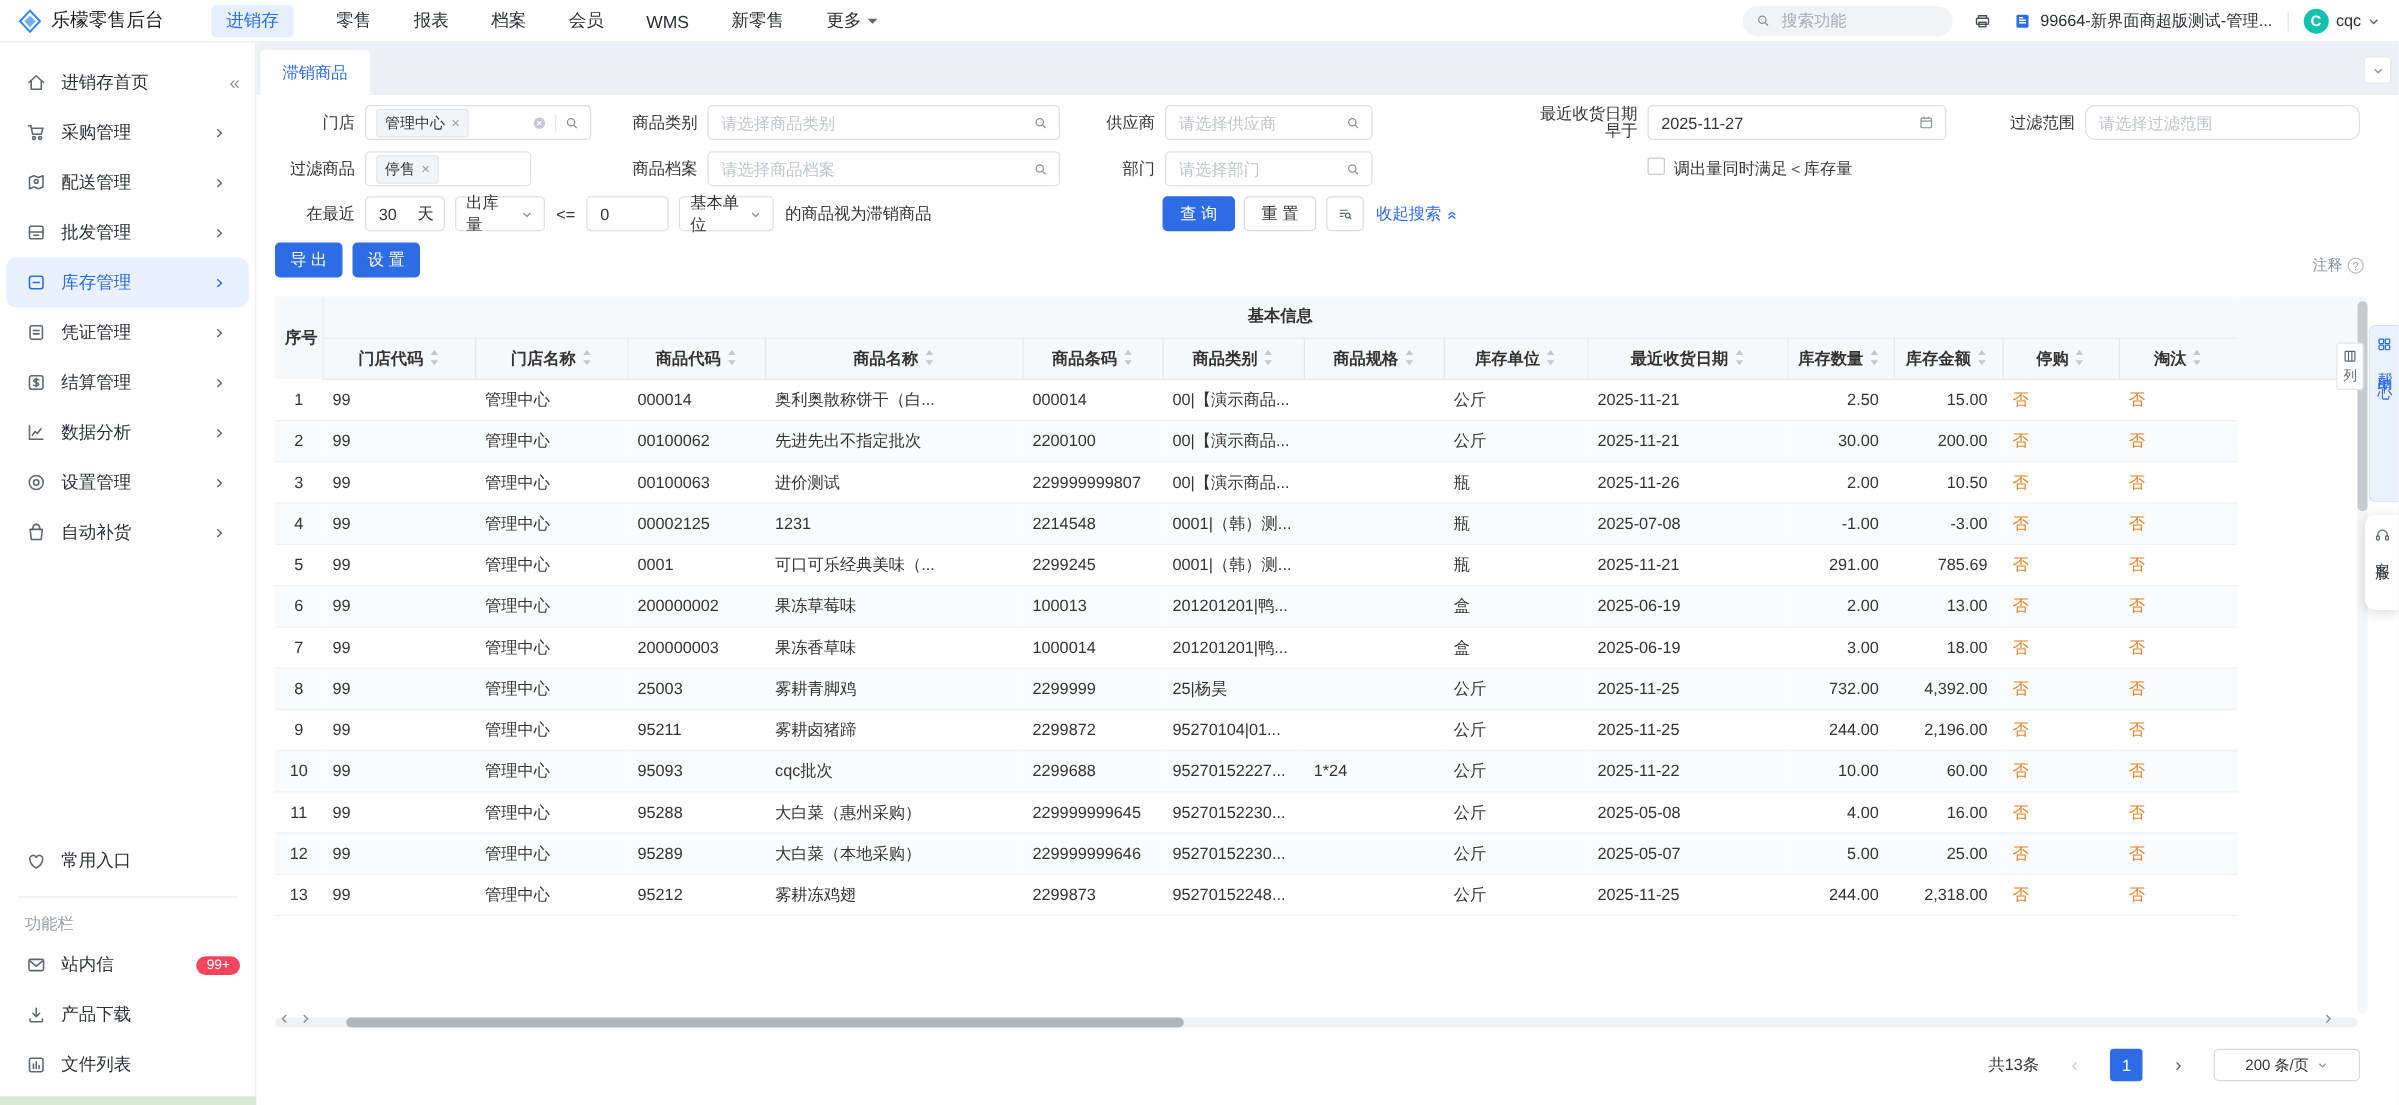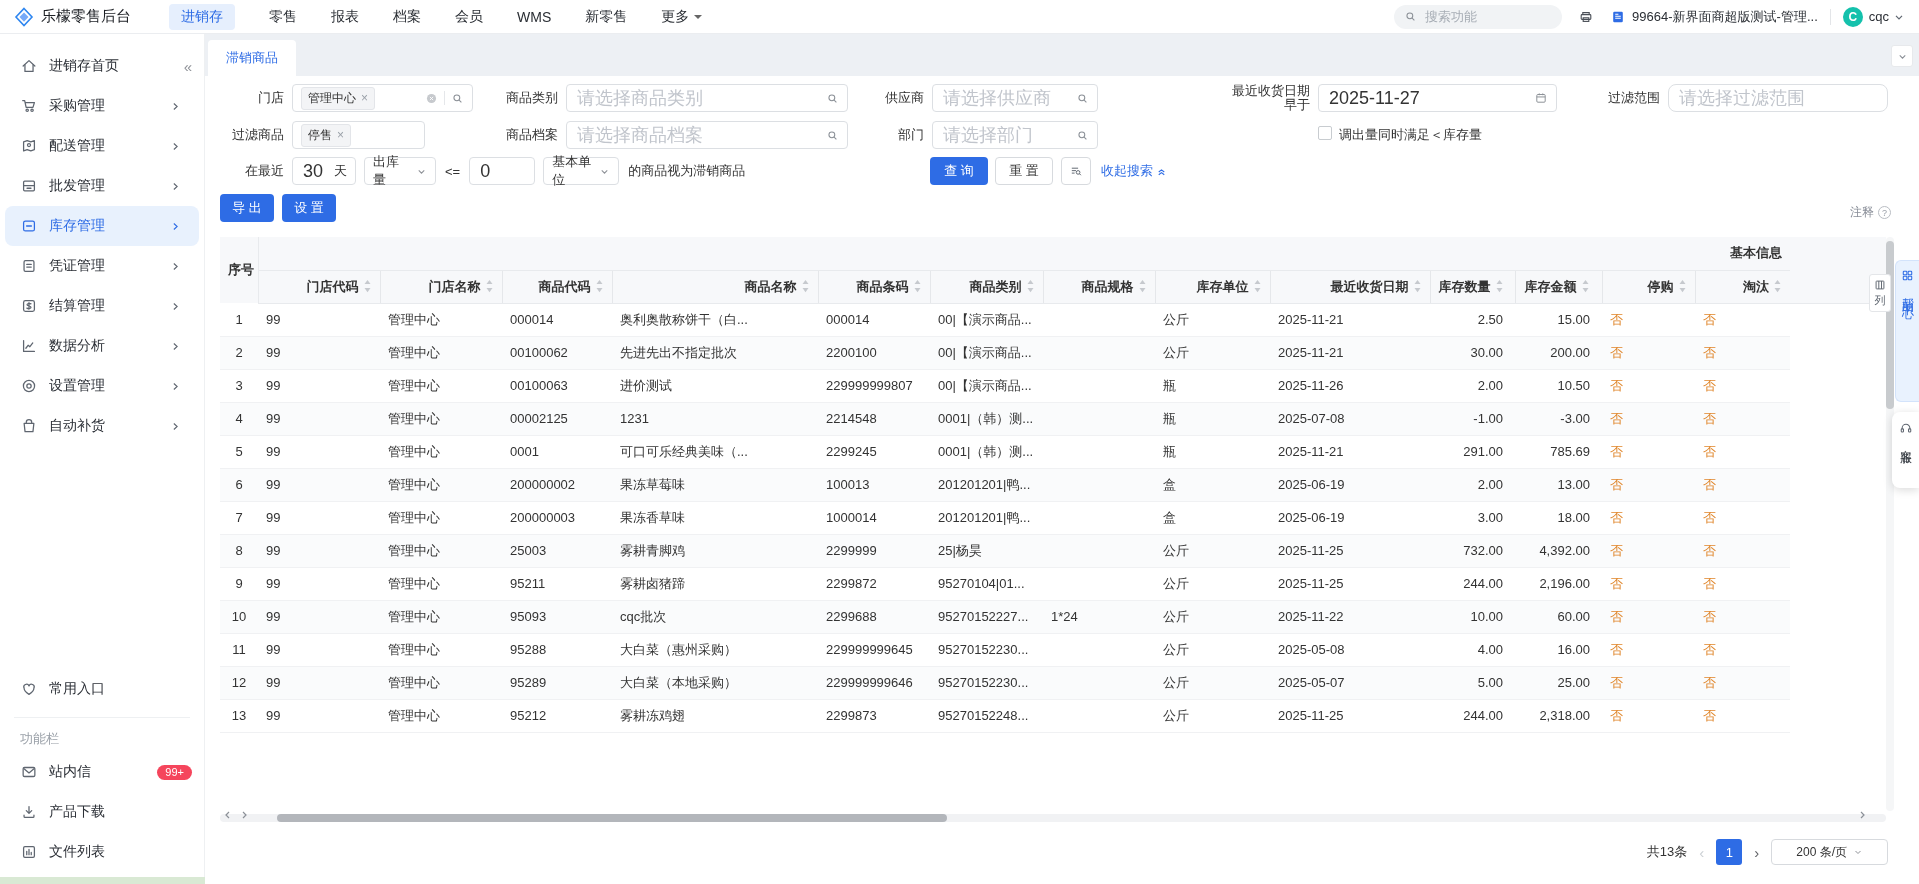--- a/index.html
+++ b/index.html
@@ -49,21 +49,21 @@
     color:#2e6ce5;font-size:13px;display:flex;align-items:center;padding:0 18px;cursor:pointer;}
   .tab-scroll{position:absolute;right:6px;top:11px;width:22px;height:22px;background:#fff;
     border:1px solid #e7e9ec;border-radius:3px;display:flex;align-items:center;justify-content:center;color:#8b9097;cursor:pointer;}
   .content{position:absolute;top:42px;left:0;right:0;bottom:0;background:#fff;}
   
   .fg{position:absolute;height:28px;display:flex;align-items:center;}
   .flabel{font-size:13px;color:#333;text-align:right;margin-right:8px;white-space:nowrap;}
   .flabel2{font-size:13px;color:#333;text-align:right;margin-right:8px;line-height:14px;white-space:nowrap;}
   .ctl{height:28px;border:1px solid #dcdfe3;border-radius:4px;background:#fff;display:flex;
     align-items:center;font-size:13px;padding:0 8px;gap:6px;}
-  .ctl input{border:0;outline:none;font-size:18px;color:#333;width:100%;background:transparent;}
+  .ctl input{border:0;outline:none;font-size:13px;color:#333;width:100%;background:transparent;}
   .ctl input::placeholder{color:#c1c5cc;}
   .qicon{color:#8b9097;margin-left:auto;display:flex;}
   .tag{background:#f3f4f6;border:1px solid #e3e5e9;border-radius:3px;padding:2px 6px;font-size:12px;
     color:#333;display:flex;align-items:center;gap:5px;white-space:nowrap;}
   .tag .x{color:#9aa0a8;cursor:pointer;font-size:12px;line-height:1;}
   .thin-div{width:1px;height:14px;background:#e5e7ea;}
   .chk{display:flex;gap:7px;font-size:13px;color:#333;cursor:pointer;}
   .chkbox{width:14px;height:14px;border:1px solid #c8ccd0;border-radius:2px;background:#fff;}
   .sel{justify-content:space-between;cursor:pointer;}
   .sel .cd{color:#909399;display:flex;}
@@ -75,42 +75,42 @@
     display:flex;align-items:center;justify-content:center;color:#5f6670;cursor:pointer;}
   .link{color:#2e6ce5;font-size:13px;display:flex;align-items:center;gap:3px;cursor:pointer;}
   .note{position:absolute;right:28px;top:128px;display:flex;align-items:center;gap:4px;
     font-size:12px;color:#8a8f99;}
   .note-circle{width:13px;height:13px;border:1px solid #b9bdc3;border-radius:50%;font-size:9px;
     display:flex;align-items:center;justify-content:center;color:#9aa0a8;}
   
   .tablewrap{position:absolute;left:15px;top:161px;width:1666px;height:497px;overflow:hidden;}
   table{border-collapse:collapse;table-layout:fixed;width:1666px;font-size:13px;color:#333;}
   th{height:33px;background:#f7f8fa;font-weight:bold;padding:0 8px;white-space:nowrap;
-    overflow:hidden;text-align:right;}
+    overflow:hidden;text-align:center;}
   th.group{border-bottom:1px solid #e8eaed;}
   th.seq{text-align:center;border-right:1px solid #e8eaed;}
   tr.hdr2 th{border-bottom:1px solid #e8eaed;}
   tr.hdr2 th + th{border-left:1px solid #e5e7ea;}
   td{height:33px;padding:0 8px;border-bottom:1px solid #f0f1f3;white-space:nowrap;overflow:hidden;}
   td.filler{border-bottom:none;background:#fff;}
   tr.alt td{background:#fafbfc;}
   tr.alt td.filler{background:#fff;}
   .c-c{text-align:center;}
   .c-r{text-align:right;padding-right:12px;}
   .or{color:#e0862b;}
   .sort{width:9px;height:14px;margin-left:4px;vertical-align:-2px;}
   th.c-r span{margin-right:0;}
   
   .hscroll{position:absolute;left:15px;top:738px;width:1666px;height:8px;background:#f1f2f4;border-radius:4px;}
   .hthumb{position:absolute;left:57px;top:0;width:670px;height:8px;background:#b3b6bb;border-radius:4px;cursor:pointer;}
   .hs-arrow{position:absolute;top:734px;color:#8b9097;cursor:pointer;display:flex;z-index:5;}
   .vscroll{position:absolute;right:25px;top:161px;width:8px;height:574px;background:#f5f6f7;border-radius:4px;}
   .vthumb{position:absolute;top:4px;left:0;width:8px;height:168px;background:#c8cbce;border-radius:4px;cursor:pointer;}
   
-  .pagination{position:absolute;right:31px;top:763px;height:26px;display:flex;align-items:center;gap:12px;}
+  .pagination{position:absolute;right:31px;top:763px;height:26px;display:flex;align-items:center;gap:26px;}
   .pg-total{font-size:13px;color:#333;}
   .pg-prev{font-size:15px;color:#ccd0d4;cursor:pointer;}
   .pg-next{font-size:15px;color:#606266;cursor:pointer;}
   .pg-page{width:26px;height:26px;background:#2e6ce5;color:#fff;border-radius:3px;font-size:13px;
     display:flex;align-items:center;justify-content:center;cursor:pointer;}
   .pg-size{height:26px;border:1px solid #d7dade;border-radius:4px;display:flex;align-items:center;
     gap:6px;padding:0 24px;font-size:12px;color:#333;cursor:pointer;}
   
   .cols-tool{position:absolute;right:28px;top:274px;width:22px;height:38px;background:#fff;
     border:1px solid #e4e6e9;border-radius:3px;display:flex;flex-direction:column;align-items:center;

